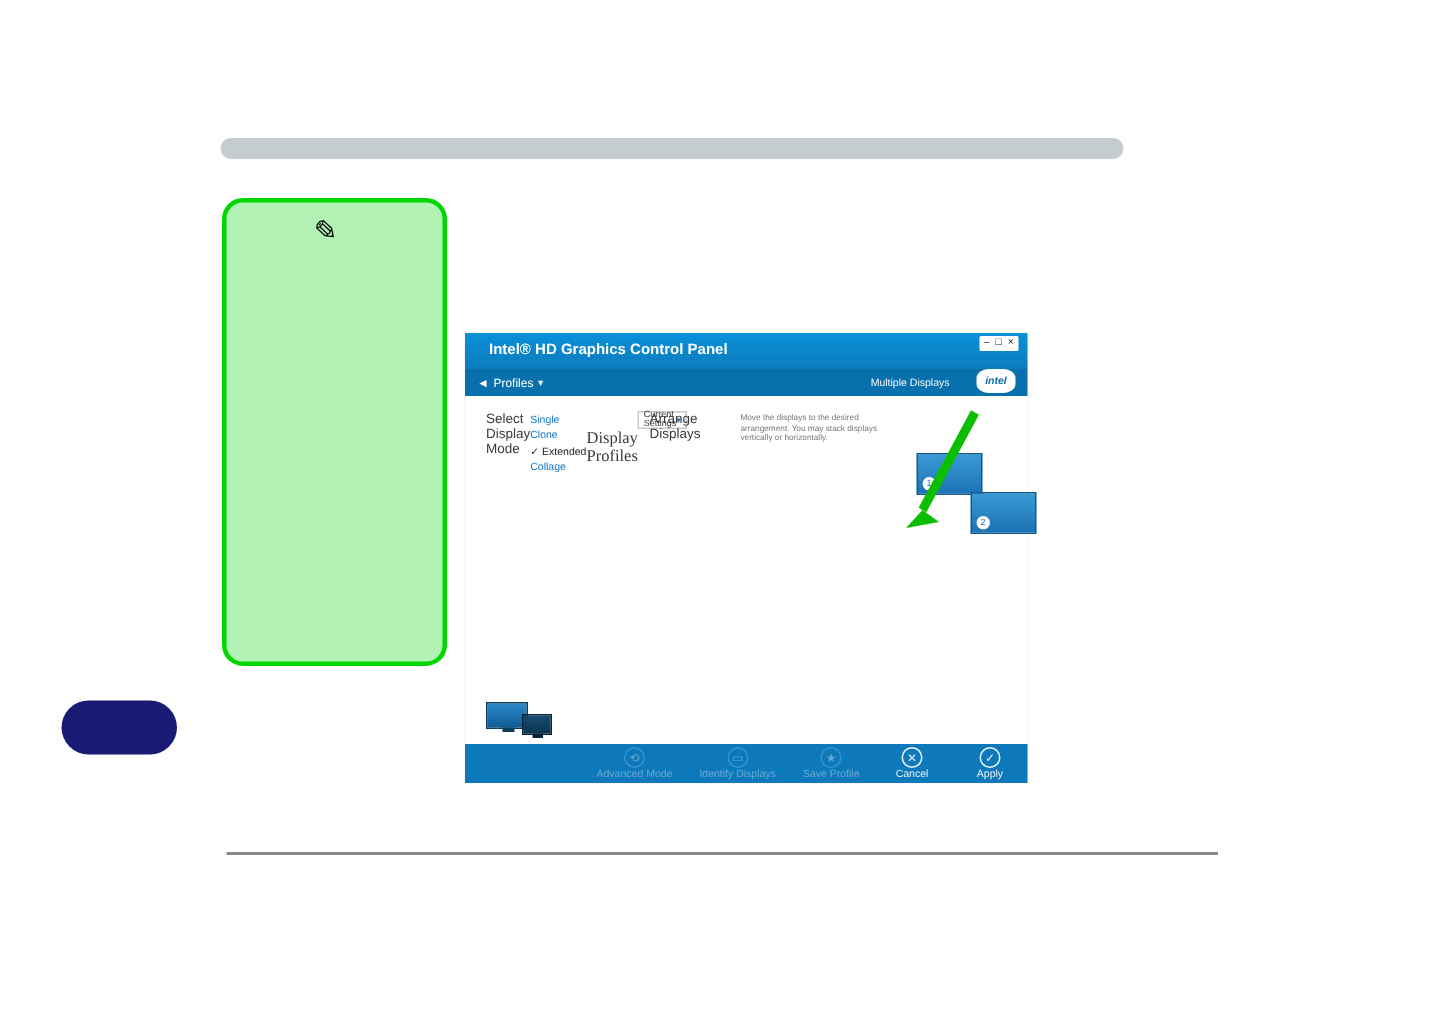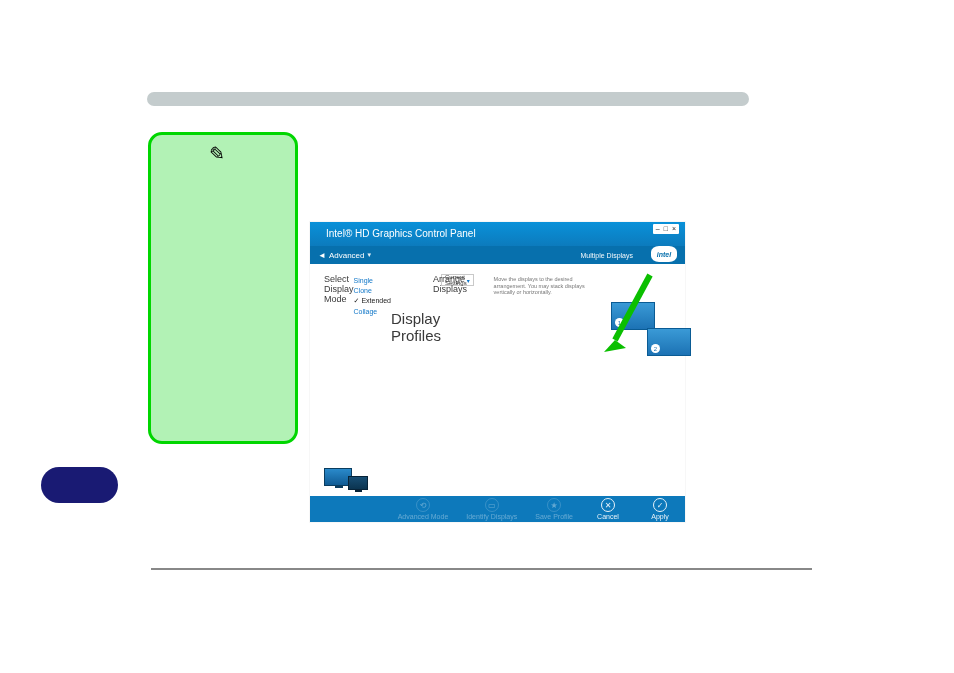--- a/index.html
+++ b/index.html
@@ -69,21 +69,21 @@
   }
   .titlebar {
     height: 24px;
     background: linear-gradient(180deg, #0a91d9 0%, #0c7bbd 100%);
     color: #fff;
     position: relative;
     padding: 0 8px;
   }
   .titlebar .title {
     font-size: 10px;
-    font-weight: 400;
+    font-weight: 700;
     line-height: 24px;
     padding-left: 8px;
   }
   .win-ctrls {
     position: absolute;
     right: 6px;
     top: 2px;
     background: #fff;
     color: #222;
     font-size: 7px;
@@ -142,25 +142,26 @@
     text-decoration: none;
   }
   .mode-list .selected::before {
     content: "✓";
     color:#222;
     margin-right:2px;
     font-size:7px;
   }
   .mode-list .selected { color:#222; }
   .profiles-h {
-    margin-top: 36px;
+    margin-top: 12px;
     font-weight: 400;
     color:#3a3a3a;
-    font-size:15px;
+    font-size:11px;
     margin-bottom:4px;
+    font-family:Liberation Serif, serif;
   }
   .dropdown {
     background:#fff;
     border:1px solid #c9c9c9;
     height:12px;
     width: 70px;
     font-size:6px;
     color:#333;
     padding: 0 3px;
     display:flex;
@@ -293,21 +294,21 @@
   <div class="titlebar">
     <div class="title">Intel® HD Graphics Control Panel</div>
     <div class="win-ctrls">
       <span>–</span>
       <span>□</span>
       <span>×</span>
     </div>
   </div>
   <div class="subbar">
     <span class="back">◄</span>
-    <span>Advanced</span>
+    <span>Profiles</span>
     <span class="chev">▾</span>
     <span class="spacer"></span>
     <span class="section-name">Multiple Displays</span>
     <span class="intel-badge">intel</span>
   </div>
 
   <div class="content">
 
     <div class="col" style="width:95px">
       <h4>Select Display Mode</h4>

